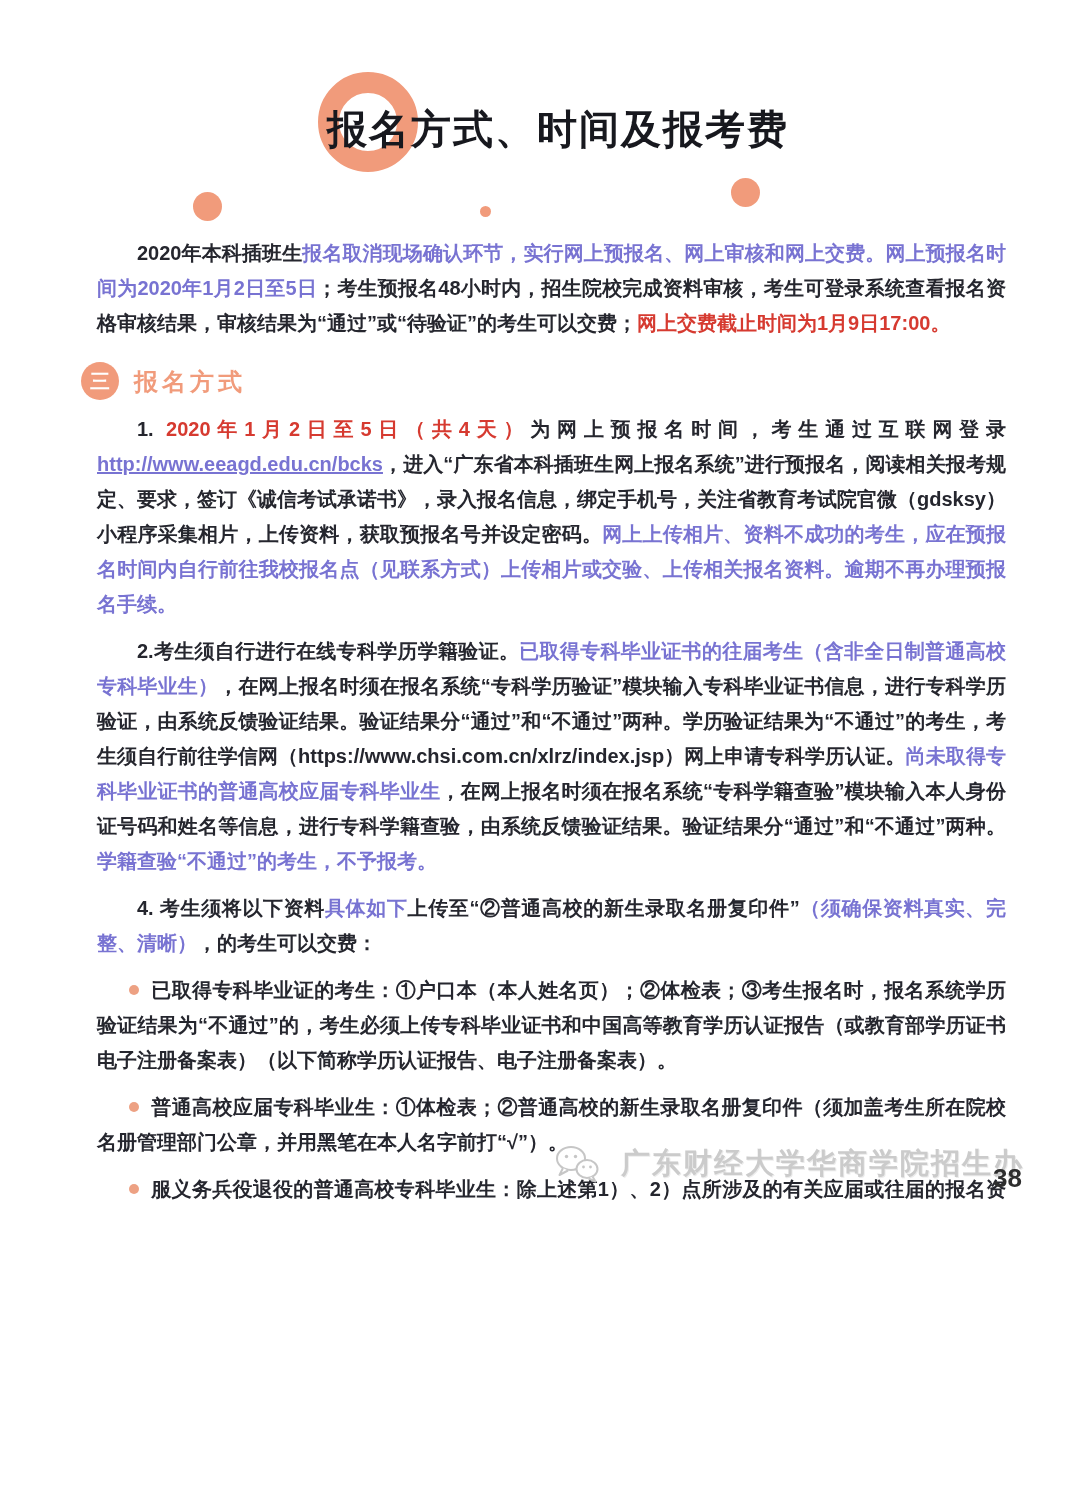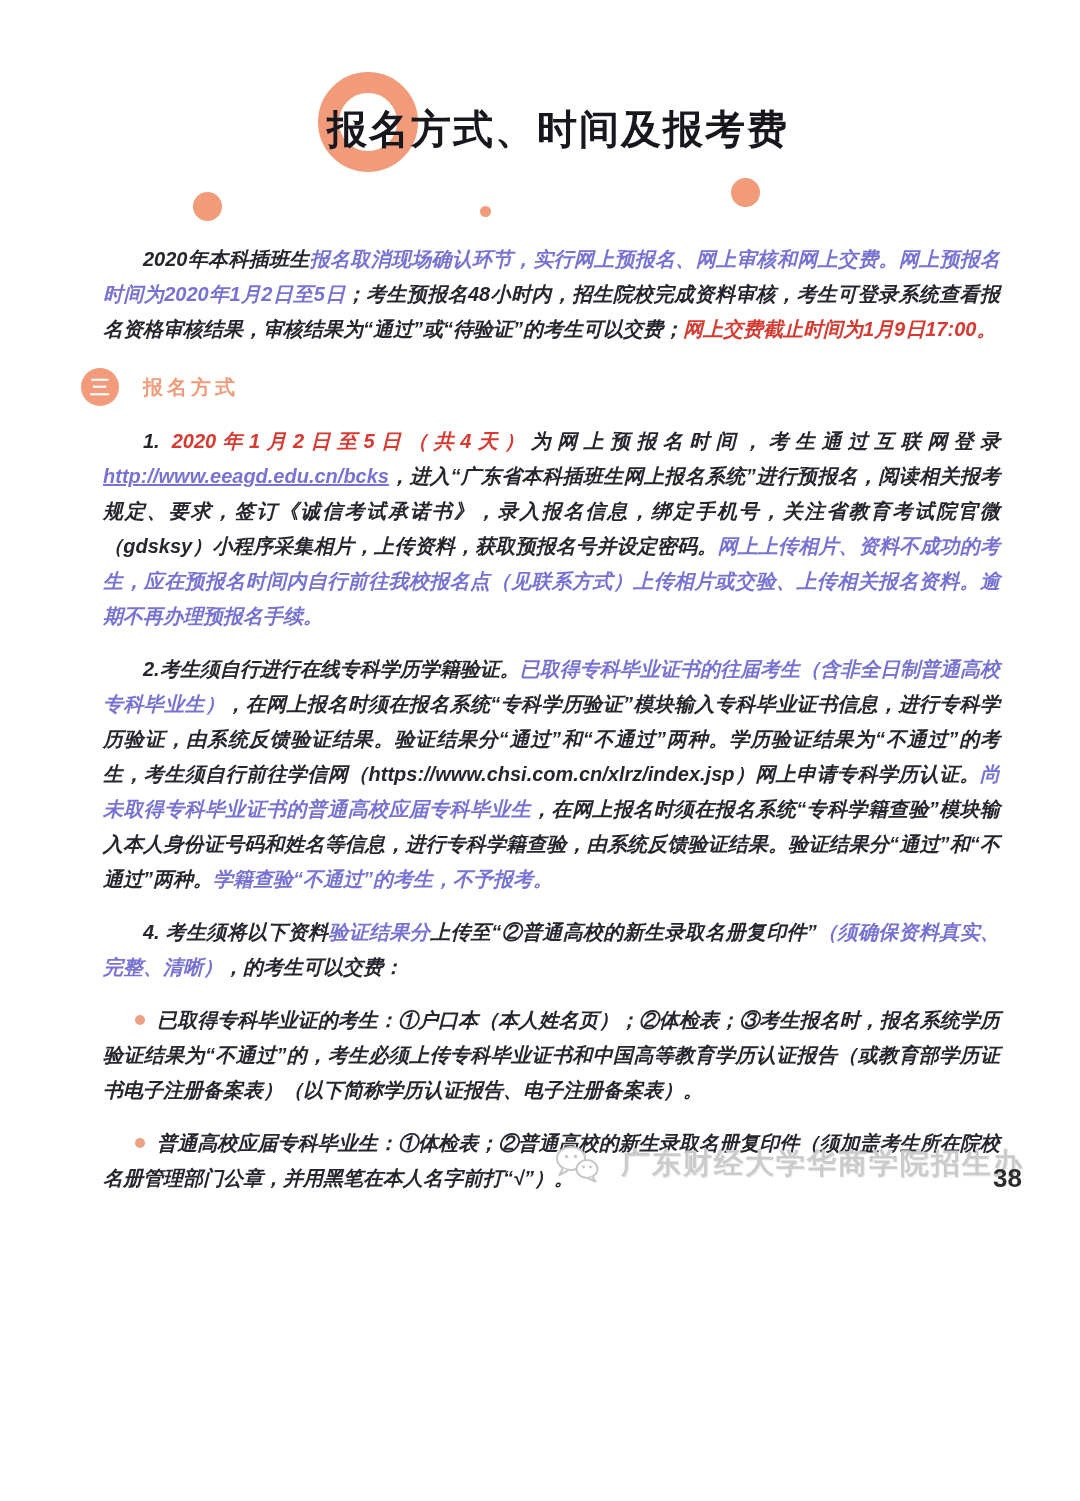--- a/index.html
+++ b/index.html
@@ -36,42 +36,41 @@
     transform:translateX(18px);
     font-size:40px;font-weight:700;letter-spacing:2px;
     color:#17181E;z-index:2;
   }
   
   .content{
     position:absolute;left:85px;top:224px;width:933px;
     font-size:20px;line-height:35px;font-weight:600;
     text-align:justify;
   }
-  .content p{margin:18px;font-style:italic;}
+  .content p{margin:12px;}
   .indent{text-indent:2em;}
   .run-ink{color:var(--ink);}
   .run-purple{color:var(--purple);}
   .run-red{color:var(--red);}
   .run-link{color:var(--purple);text-decoration:underline;cursor:pointer;}
   
   .section-header{
     display:flex;align-items:center;gap:15px;
     margin:21px 0 11px -4px;
   }
   .section-badge{
     width:38px;height:38px;border-radius:50%;
     background:var(--accent);color:#ffffff;
     font-size:20px;font-weight:700;
     display:flex;align-items:center;justify-content:center;
     flex:0 0 auto;
   }
   .section-title{
-    font-size:20px;font-weight:700;letter-spacing:4px;
+    font-size:24px;font-weight:700;letter-spacing:4px;
     color:var(--accent);
-    margin-left:9px;
   }
   
   .bullet{text-indent:1.6em;}
   .b-dot{
     display:inline-block;width:10px;height:10px;border-radius:50%;
     background:#EDA183;margin-right:12px;vertical-align:2px;
   }
   
   .watermark{
     position:absolute;right:56px;bottom:20px;
@@ -102,21 +101,21 @@
     <p class="indent"><span class="run-ink">2020年本科插班生</span><span class="run-purple">报名取消现场确认环节，实行网上预报名、网上审核和网上交费。网上预报名时间为2020年1月2日至5日</span><span class="run-ink">；考生预报名48小时内，招生院校完成资料审核，考生可登录系统查看报名资格审核结果，审核结果为“通过”或“待验证”的考生可以交费；</span><span class="run-red">网上交费截止时间为1月9日17:00。</span></p>
 
     <div class="section-header">
       <div class="section-badge">三</div>
       <div class="section-title">报名方式</div>
     </div>
 
 
     <p class="indent"><span class="run-ink">1. </span><span class="run-red">2020年1月2日至5日（共4天）</span><span class="run-ink">为网上预报名时间，考生通过互联网登录</span><span class="run-link">http://www.eeagd.edu.cn/bcks</span><span class="run-ink">，进入“广东省本科插班生网上报名系统”进行预报名，阅读相关报考规定、要求，签订《诚信考试承诺书》，录入报名信息，绑定手机号，关注省教育考试院官微（gdsksy）小程序采集相片，上传资料，获取预报名号并设定密码。</span><span class="run-purple">网上上传相片、资料不成功的考生，应在预报名时间内自行前往我校报名点（见联系方式）上传相片或交验、上传相关报名资料。逾期不再办理预报名手续。</span></p>
     <p class="indent"><span class="run-ink">2.考生须自行进行在线专科学历学籍验证。</span><span class="run-purple">已取得专科毕业证书的往届考生（含非全日制普通高校专科毕业生）</span><span class="run-ink">，在网上报名时须在报名系统“专科学历验证”模块输入专科毕业证书信息，进行专科学历验证，由系统反馈验证结果。验证结果分“通过”和“不通过”两种。学历验证结果为“不通过”的考生，考生须自行前往学信网（https://www.chsi.com.cn/xlrz/index.jsp）网上申请专科学历认证。</span><span class="run-purple">尚未取得专科毕业证书的普通高校应届专科毕业生</span><span class="run-ink">，在网上报名时须在报名系统“专科学籍查验”模块输入本人身份证号码和姓名等信息，进行专科学籍查验，由系统反馈验证结果。验证结果分“通过”和“不通过”两种。</span><span class="run-purple">学籍查验“不通过”的考生，不予报考。</span></p>
-    <p class="indent"><span class="run-ink">4. 考生须将以下资料</span><span class="run-purple">验证结果分</span><span class="run-ink">上传至“②普通高校的新生录取名册复印件”</span><span class="run-purple">（须确保资料真实、完整、清晰）</span><span class="run-ink">，的考生可以交费：</span></p>
+    <p class="indent"><span class="run-ink">4. 考生须将以下资料</span><span class="run-purple">具体如下</span><span class="run-ink">上传至“②普通高校的新生录取名册复印件”</span><span class="run-purple">（须确保资料真实、完整、清晰）</span><span class="run-ink">，的考生可以交费：</span></p>
 
     <p class="bullet"><span class="b-dot"></span><span><span class="run-ink">已取得专科毕业证的考生：①户口本（本人姓名页）；②体检表；③考生报名时，报名系统学历验证结果为“不通过”的，考生必须上传专科毕业证书和中国高等教育学历认证报告（或教育部学历证书电子注册备案表）（以下简称学历认证报告、电子注册备案表）。</span></span></p>
     <p class="bullet"><span class="b-dot"></span><span><span class="run-ink">普通高校应届专科毕业生：①体检表；②普通高校的新生录取名册复印件（须加盖考生所在院校名册管理部门公章，并用黑笔在本人名字前打“√”）。</span></span></p>
     <p class="bullet"><span class="b-dot"></span><span><span class="run-ink">服义务兵役退役的普通高校专科毕业生：除上述第1）、2）点所涉及的有关应届或往届的报名资料外，还须上传:①专科毕业证书（往届生）；②义务兵退出现役证；③服义务兵役期间荣立三等功及以上奖励的高职（专科）退役士兵考生，须上传立功登记表、立功证书等证明材料。</span></span></p>
 
   </div>
 
   <div class="watermark">
     <svg width="46" height="40" viewBox="0 0 46 40">
       <ellipse cx="17" cy="14.5" rx="14" ry="11.5" fill="#ffffff" stroke="#C6C6C6" stroke-width="2"></ellipse>

